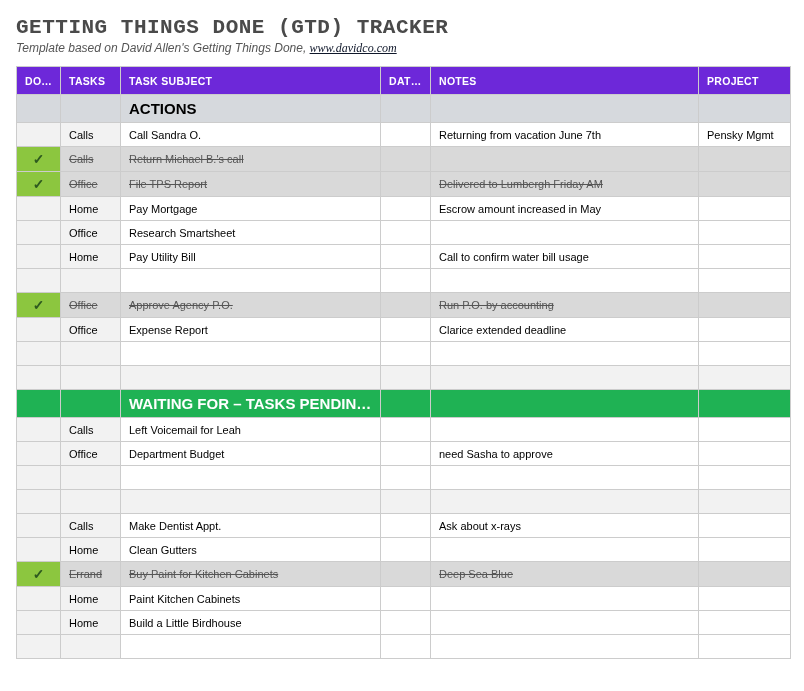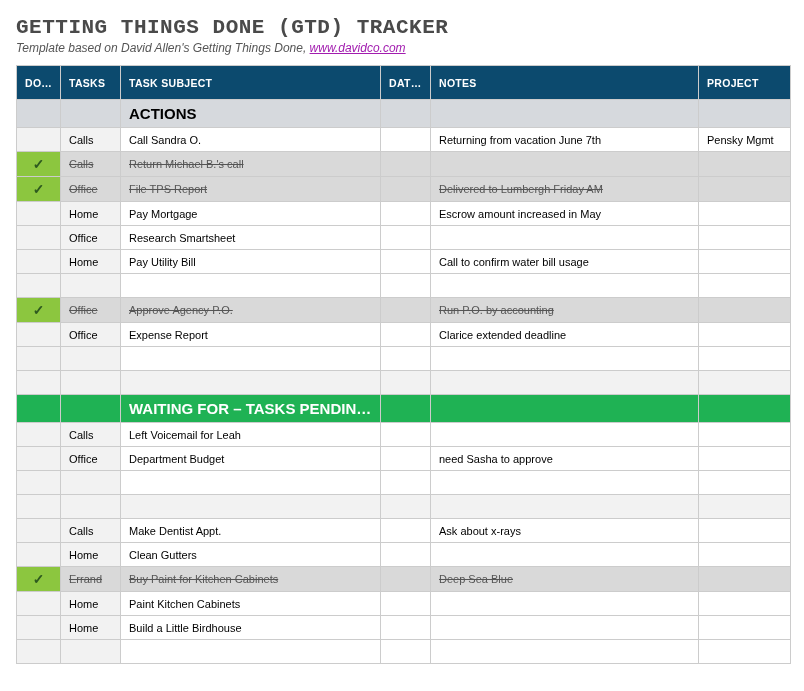--- a/index.html
+++ b/index.html
@@ -18,46 +18,47 @@
     color: #4a4a4a;
     font-family: Liberation Mono, monospace;
   }
   .subtitle {
     font-style: italic;
     font-size: 12px;
     color: #555;
     margin-bottom: 10px;
   }
   .subtitle a {
-    color: #a21caf;
+    color: #0f172a;
     text-decoration: underline;
+    font-family: Liberation Serif, serif;
   }
   table {
     border-collapse: collapse;
     width: 100%;
     table-layout: fixed;
   }
   th, td {
     border: 1px solid #ccc;
     font-size: 11px;
     padding: 5px 8px;
     text-align: left;
     vertical-align: middle;
     height: 24px;
     overflow: hidden;
     white-space: nowrap;
     text-overflow: ellipsis;
   }
   th {
-    background: #0c4a6e;
+    background: #6d28d9;
     color: #fff;
     font-weight: 700;
     font-size: 10.5px;
     letter-spacing: 0.3px;
-    height: 34px;
+    height: 28px;
   }
   col.done    { width: 44px; }
   col.type    { width: 60px; }
   col.subject { width: 260px; }
   col.due     { width: 50px; }
   col.notes   { width: 268px; }
   col.project { width: 92px; }
 
   td.done-cell { background: #f2f2f2; text-align: center; }
   td.type-cell { background: #f2f2f2; }

